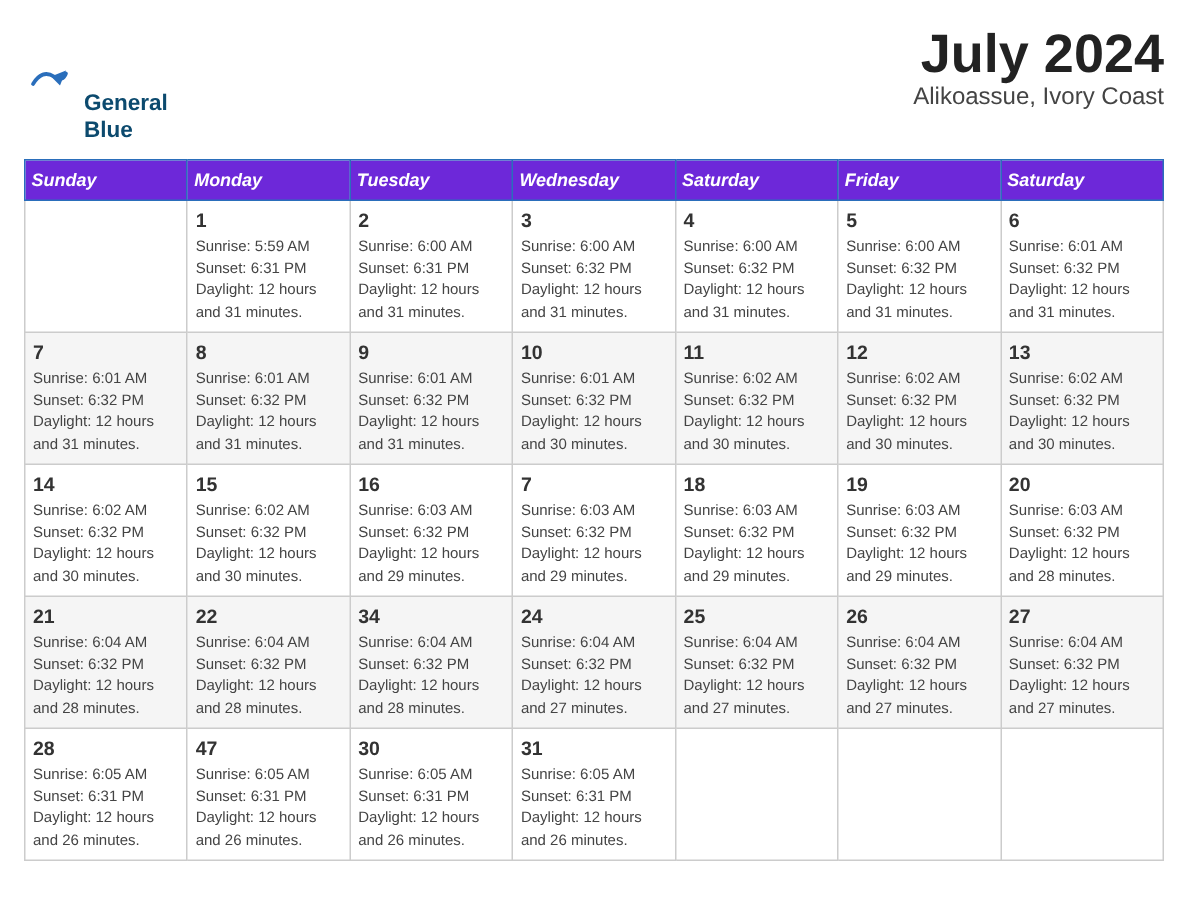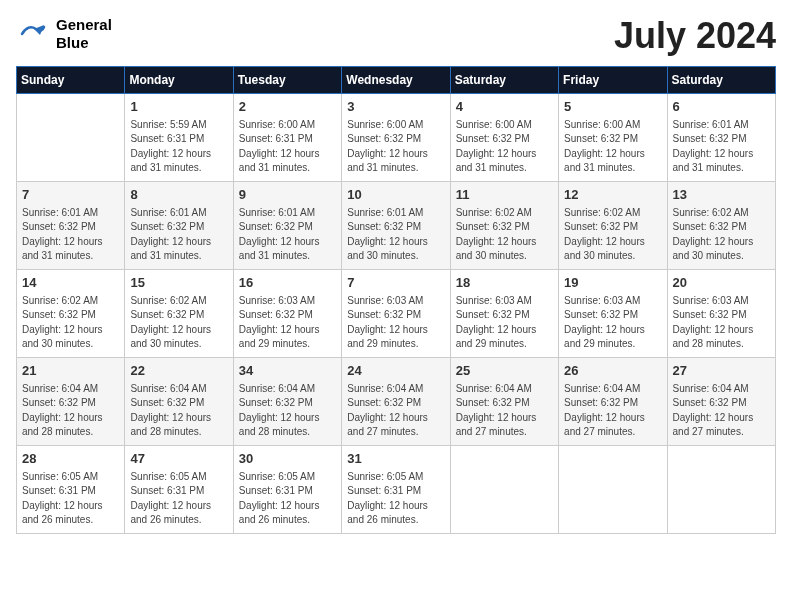--- a/index.html
+++ b/index.html
@@ -17,22 +17,23 @@
       margin-bottom: 10px;
     }
     .logo {
       display: flex;
       align-items: center;
       gap: 4px;
     }
     .logo-text {
       font-size: 15px;
       font-weight: bold;
-      color: #000000;
+      color: #0c4a6e;
       line-height: 1.2;
+      margin-top: 44px;
     }
     .logo-icon {
       width: 36px;
       height: 30px;
     }
     .title-block {
       text-align: right;
     }
     .month-title {
       font-size: 36px;
@@ -44,27 +45,28 @@
     .location-title {
       font-size: 16px;
       color: #444;
     }
     table {
       width: 100%;
       border-collapse: collapse;
       font-size: 11px;
     }
     thead tr th {
-      background-color: #0f172a;
+      background-color: #6d28d9;
       color: #fff;
       padding: 6px 4px;
       text-align: left;
       font-size: 12px;
       font-weight: bold;
       border: 1px solid #2a6ebb;
+      font-style: italic;
     }
     tbody tr td {
       border: 1px solid #ccc;
       vertical-align: top;
       padding: 4px 5px;
       height: 88px;
       width: 107px;
       color: #333;
       line-height: 1.4;
     }
@@ -99,20 +101,21 @@
       <path d="M6 15 Q12 5 20 10 Q26 14 28 8" stroke="#2a6ebb" stroke-width="2.5" fill="none" stroke-linecap="round"></path>
       <path d="M18 10 L28 6 L24 16" fill="#2a6ebb"></path>
     </svg>
     <div class="logo-text">
       <div>General</div>
       <div>Blue</div>
     </div>
   </div>
   <div class="title-block">
     <div class="month-title">July 2024</div>
+    <div class="location-title">Alikoassue, Ivory Coast</div>
   </div>
 </div>
 
 <table>
   <thead>
     <tr>
     <th>Sunday</th>
         <th>Monday</th>
         <th>Tuesday</th>
         <th>Wednesday</th>

